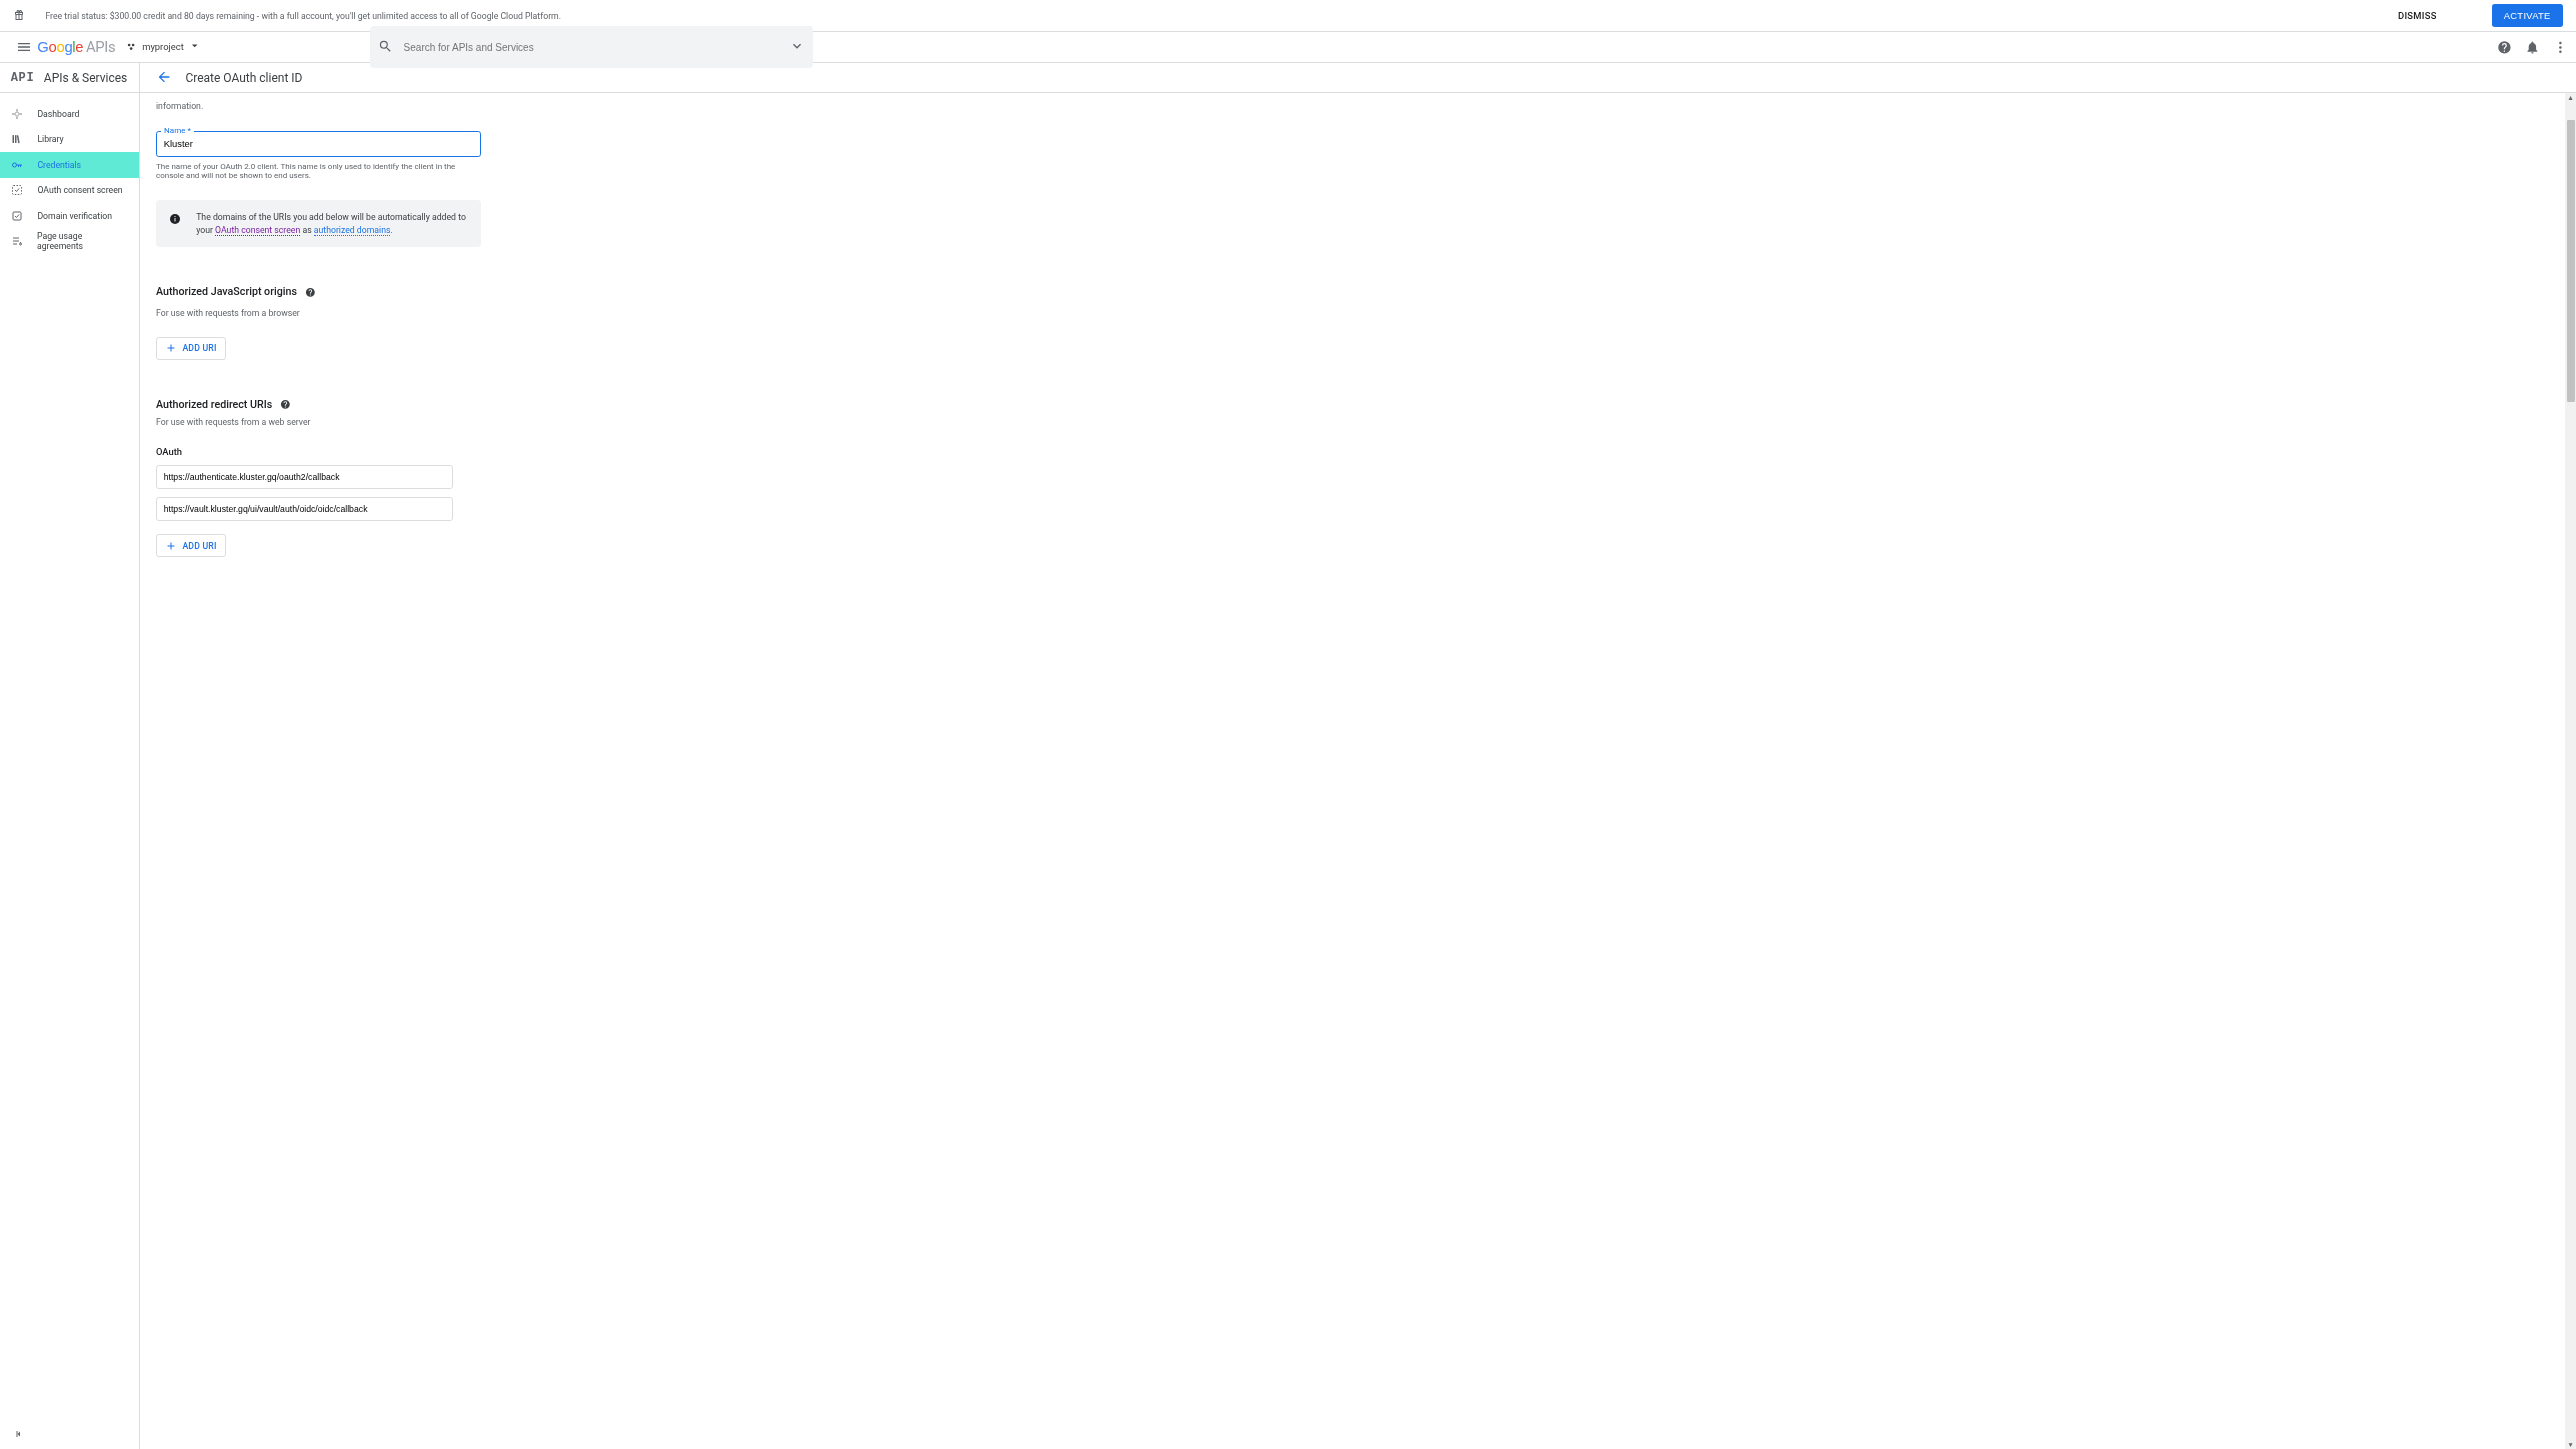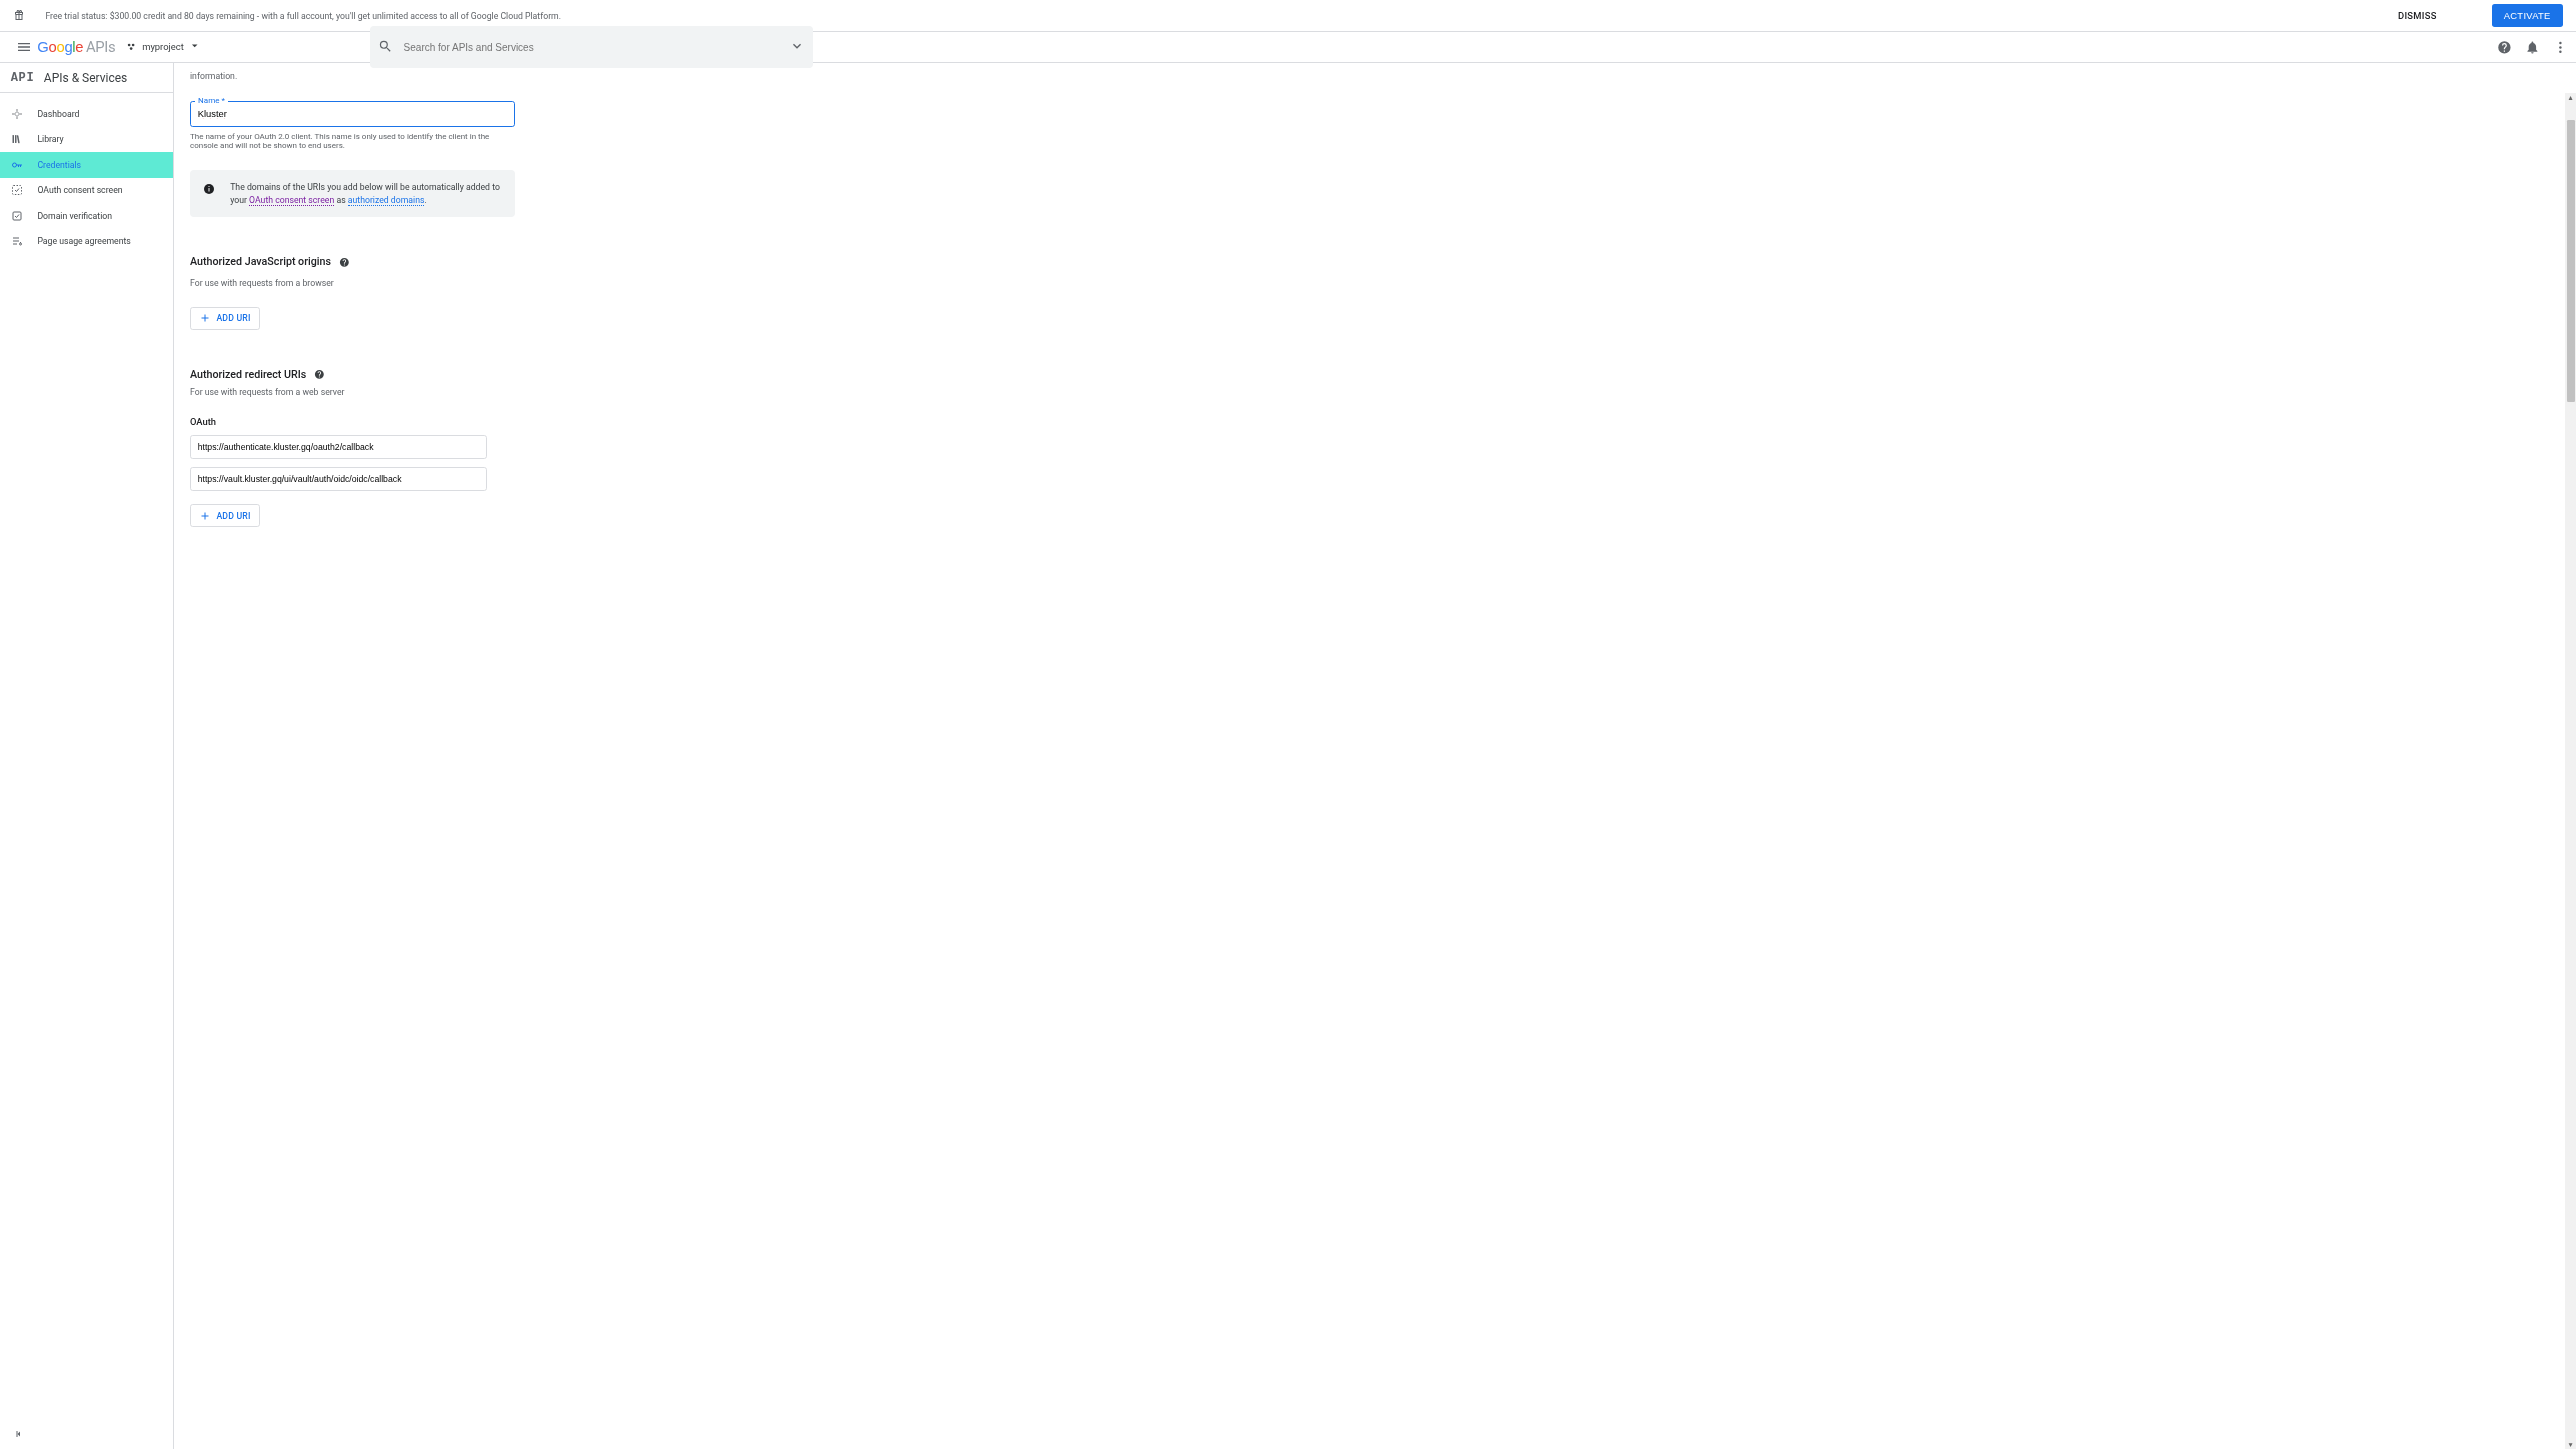--- a/index.html
+++ b/index.html
@@ -28,21 +28,21 @@
   .project-picker .name { color: #3c4043; font-size: 9.4px; margin-right: 4px; }
   .search-bar { flex: 0 0 443px; margin-left: 169px; height: 42px; background: #f1f3f4; border-radius: 4px; display: flex; align-items: center; padding: 0 8px; }
   .search-bar .search-icon { color: #5f6368; }
   .search-bar input { border: none; background: transparent; outline: none; font-size: 10px; margin-left: 10.7px; flex: 1; color: #3c4043; }
   .search-bar .expand { color: #5f6368; }
   .header-right { margin-left: auto; display: flex; align-items: center; gap: 13.4px; color: #5f6368; }
   .icon-btn { cursor: pointer; display: inline-flex; }
 
   
   .body { display: flex; }
-  .sidebar { width: 174px; border-right: 0.7px solid #dadce0; min-height: calc(100vh - 62px); position: relative; }
+  .sidebar { width: 140px; border-right: 0.7px solid #dadce0; min-height: calc(100vh - 62px); position: relative; }
   .sidebar-title { display: flex; align-items: center; height: 30px; padding: 0 10.7px; border-bottom: 0.7px solid #dadce0; }
   .sidebar-title .api-mark { font-family: "Courier New", monospace; font-weight: 700; color: #5f6368; letter-spacing: 0.7px; font-size: 12px; margin-right: 9.4px;}
   .sidebar-title .title { font-size: 12px; color: #3c4043; }
   .nav { padding-top: 8px; }
   .nav-item { display: flex; align-items: center; height: 25.5px; padding: 0 10.7px; color: #3c4043; cursor: pointer; font-size: 8.7px; }
   .nav-item .nav-icon { width: 16px; margin-right: 10.7px; color: #5f6368; display: inline-flex; }
   .nav-item.active { background: #5eead4; color: #1a73e8; }
   .nav-item.active .nav-icon { color: #1a73e8; }
   .sidebar-collapse { position: absolute; bottom: 8px; left: 13.4px; color: #5f6368; cursor: pointer; }
 
@@ -238,20 +238,28 @@
     </div>
     <div class="sidebar-collapse">
       <svg width="12" height="12" viewBox="0 0 24 24" fill="currentColor">
           <path d="M14 7l-5 5 5 5V7z"></path>
           <path d="M7 6h2v12H7z"></path>
         </svg>
     </div>
   </div>
 
   <div class="main">
+    <div class="main-header">
+      <span class="back-arrow">
+        <svg width="16" height="16" viewBox="0 0 24 24" fill="currentColor">
+            <path d="M20 11H7.83l5.59-5.59L12 4l-8 8 8 8 1.41-1.41L7.83 13H20v-2z"></path>
+          </svg>
+      </span>
+      <span class="page-title">Create OAuth client ID</span>
+    </div>
 
     <div class="content">
       <div class="intro">information.</div>
 
       
 
       
       <div class="field-input-wrap">
         <span class="float-label">Name *</span>
         <input class="field-input" value="Kluster" style="">

